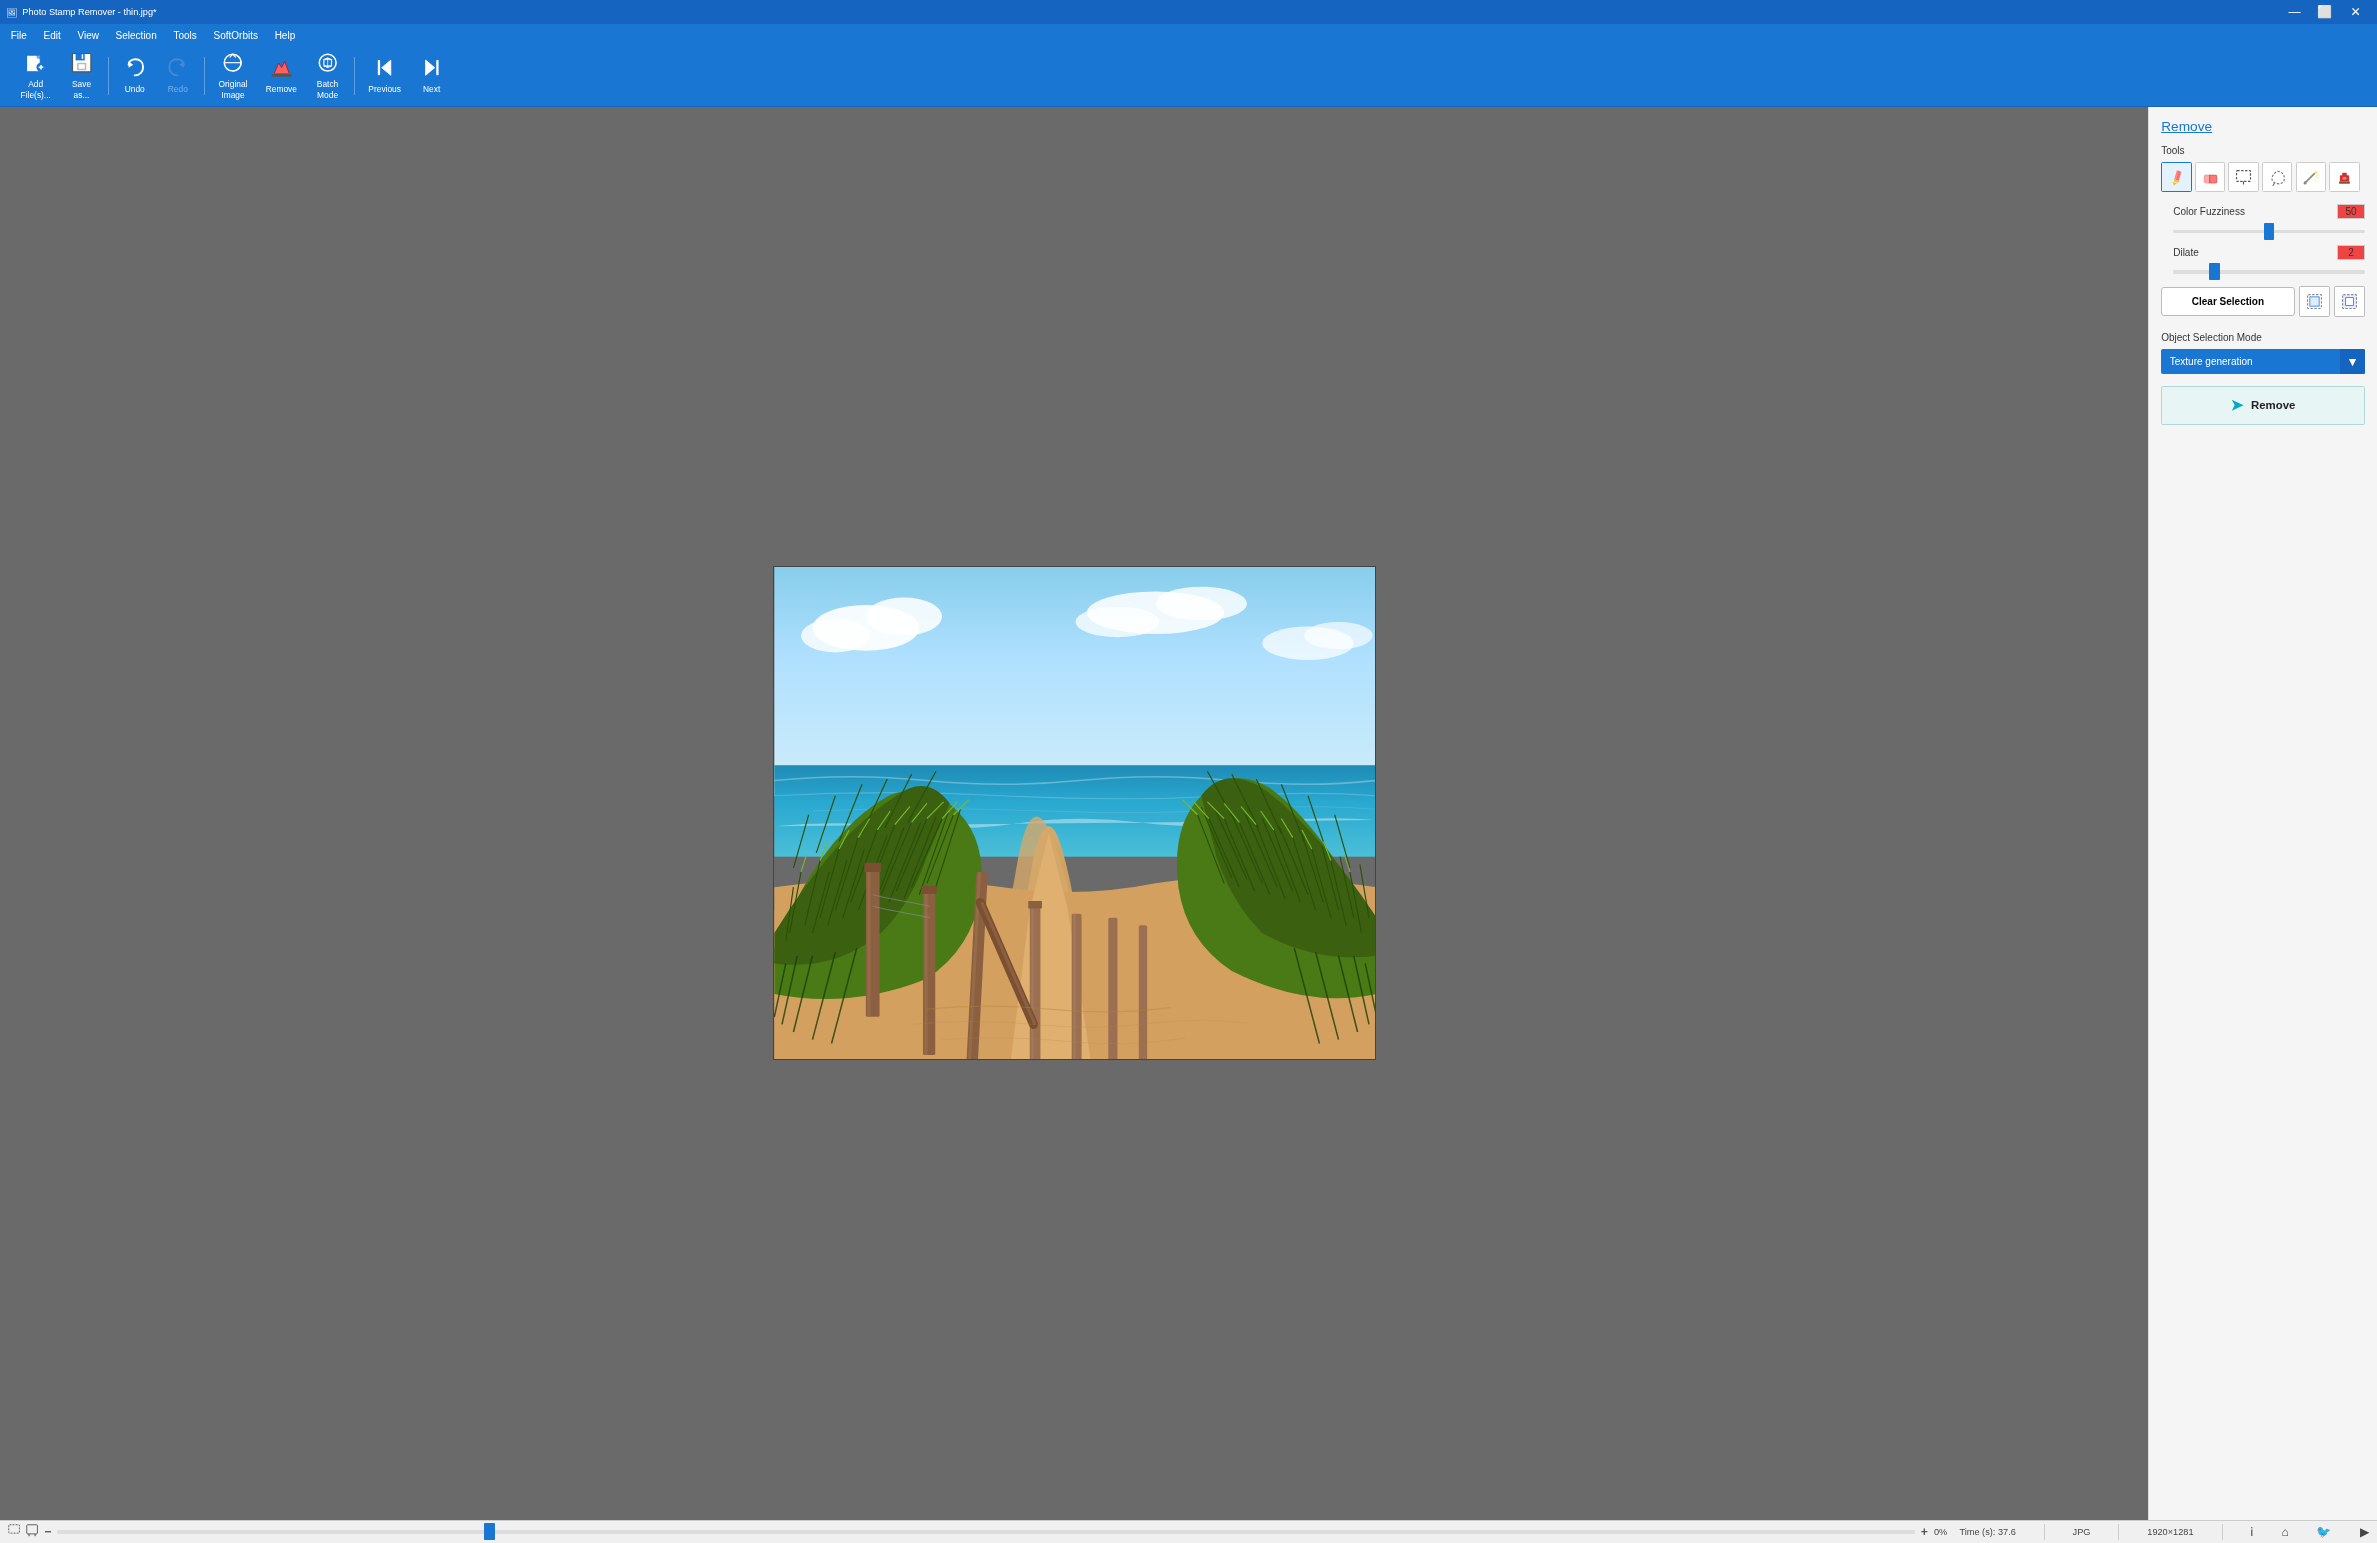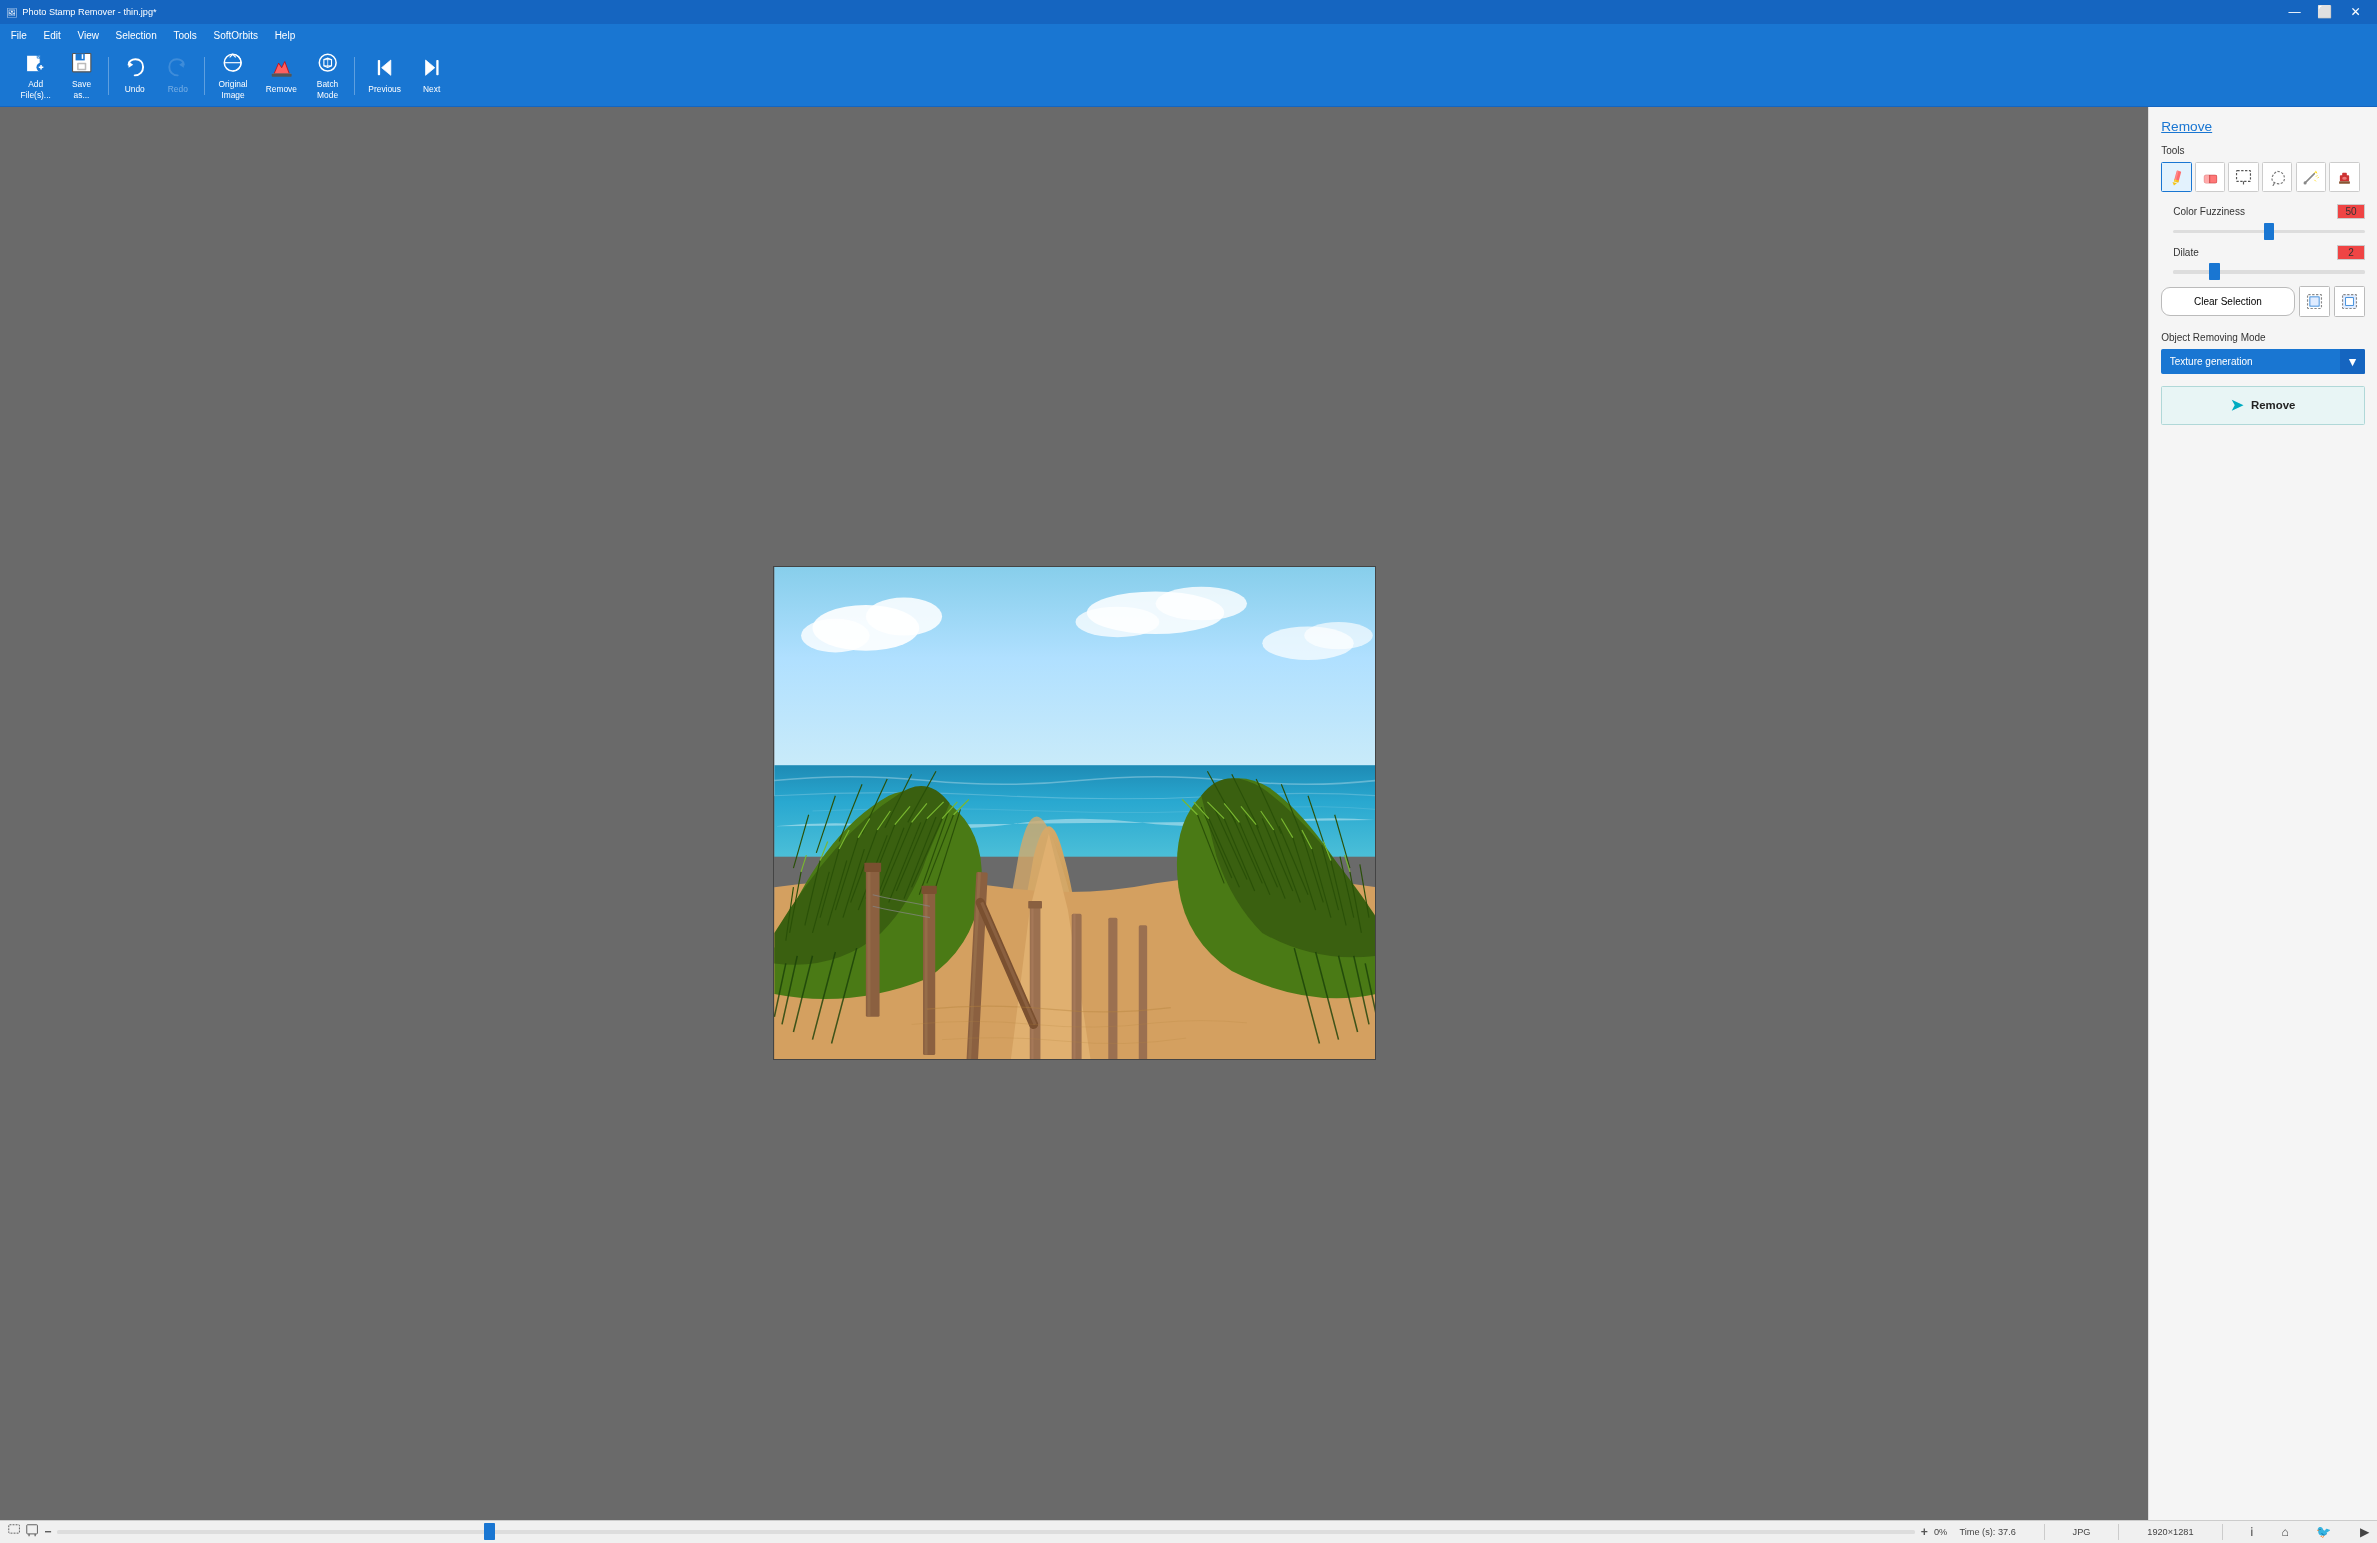--- a/index.html
+++ b/index.html
@@ -118,21 +118,21 @@
     }
     input[type=range]::-webkit-slider-thumb {
       -webkit-appearance: none; appearance: none;
       width: 10.7px; height: 17px; background: #1976d2; cursor: pointer; border-radius: 0.8px;
     }
 
     
     .clear-row { display: flex; gap: 4.6px; margin-bottom: 15.3px; align-items: center; }
     .clear-btn {
       flex: 1; padding: 7.6px; border: 0.8px solid #bbb; background: white;
-      cursor: pointer; font-size: 10px; text-align: center; border-radius: 9px;
+      cursor: pointer; font-size: 10px; text-align: center; border-radius: 3px; font-weight: bold;
     }
     .icon-btn {
       width: 30.5px; height: 30.5px; border: 0.8px solid #bbb; background: white;
       cursor: pointer; display: flex; align-items: center; justify-content: center;
       font-size: 12.2px; border-radius: 1.5px;
     }
 
     
     .mode-label { font-size: 10px; color: #333; margin-bottom: 6.1px; }
     .mode-select-wrapper {
@@ -587,21 +587,21 @@
         </svg>
       </div>
       <div class="icon-btn" title="Invert selection">
         <svg width="17" height="17" viewBox="0 0 22 22">
           <rect x="2" y="2" width="18" height="18" rx="1" fill="rgba(100,160,255,0.2)" stroke="#888" stroke-width="1.5" stroke-dasharray="3,2"></rect>
           <rect x="6" y="6" width="10" height="10" fill="white" stroke="#1976d2" stroke-width="1"></rect>
         </svg>
       </div>
     </div>
 
-    <div class="mode-label">Object Removing Mode</div>
+    <div class="mode-label">Object Selection Mode</div>
     <div class="mode-select-wrapper">
       <select class="mode-select">
         <option>Texture generation</option>
         <option>Content-aware fill</option>
         <option>Smart fill</option>
       </select>
       <div class="mode-select-arrow">▼</div>
     </div>
 
     <button class="remove-btn">

